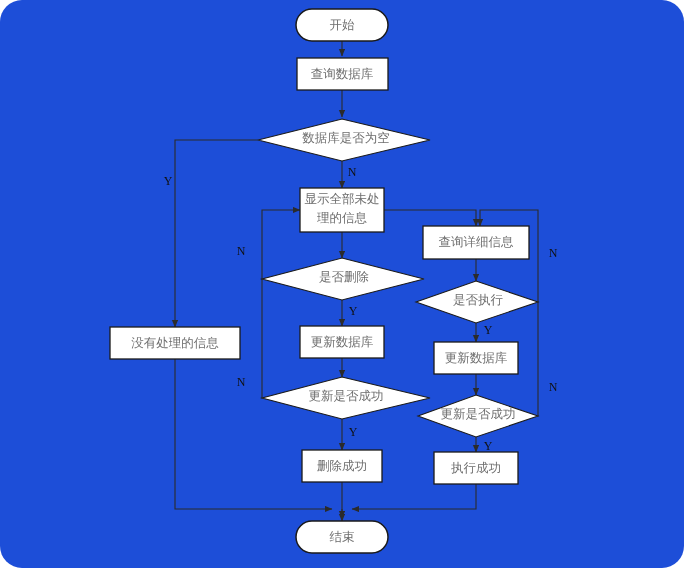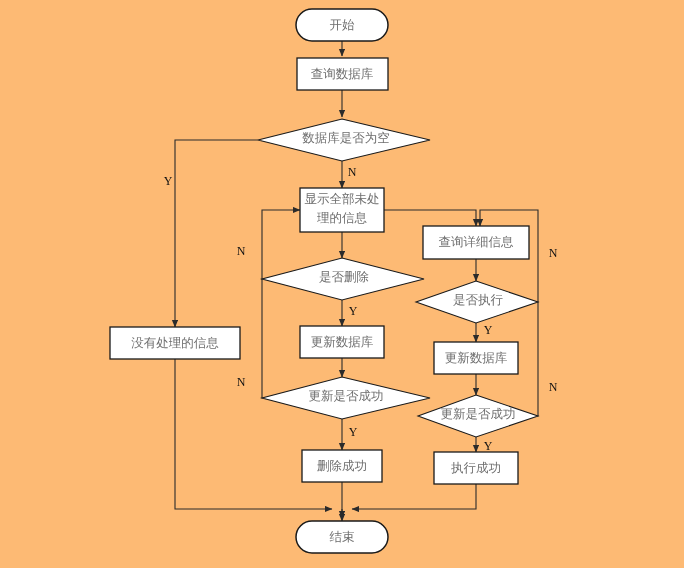--- a/index.html
+++ b/index.html
@@ -10,21 +10,22 @@
   body {
     width: 684px;
     height: 568px;
     font-family: "Liberation Serif", "DejaVu Serif", serif;
     overflow: hidden;
   }
   #flowchart-root {
     position: relative;
     width: 684px;
     height: 568px;
-    background: #fdba74;
+    background: #1d4ed8;
+    border-radius: 22px;
   }
   svg#flow-svg {
     display: block;
     width: 684px;
     height: 568px;
   }
   .shape-stroke {
     fill: #ffffff;
     stroke: #1a1a1a;
     stroke-width: 1.3;

